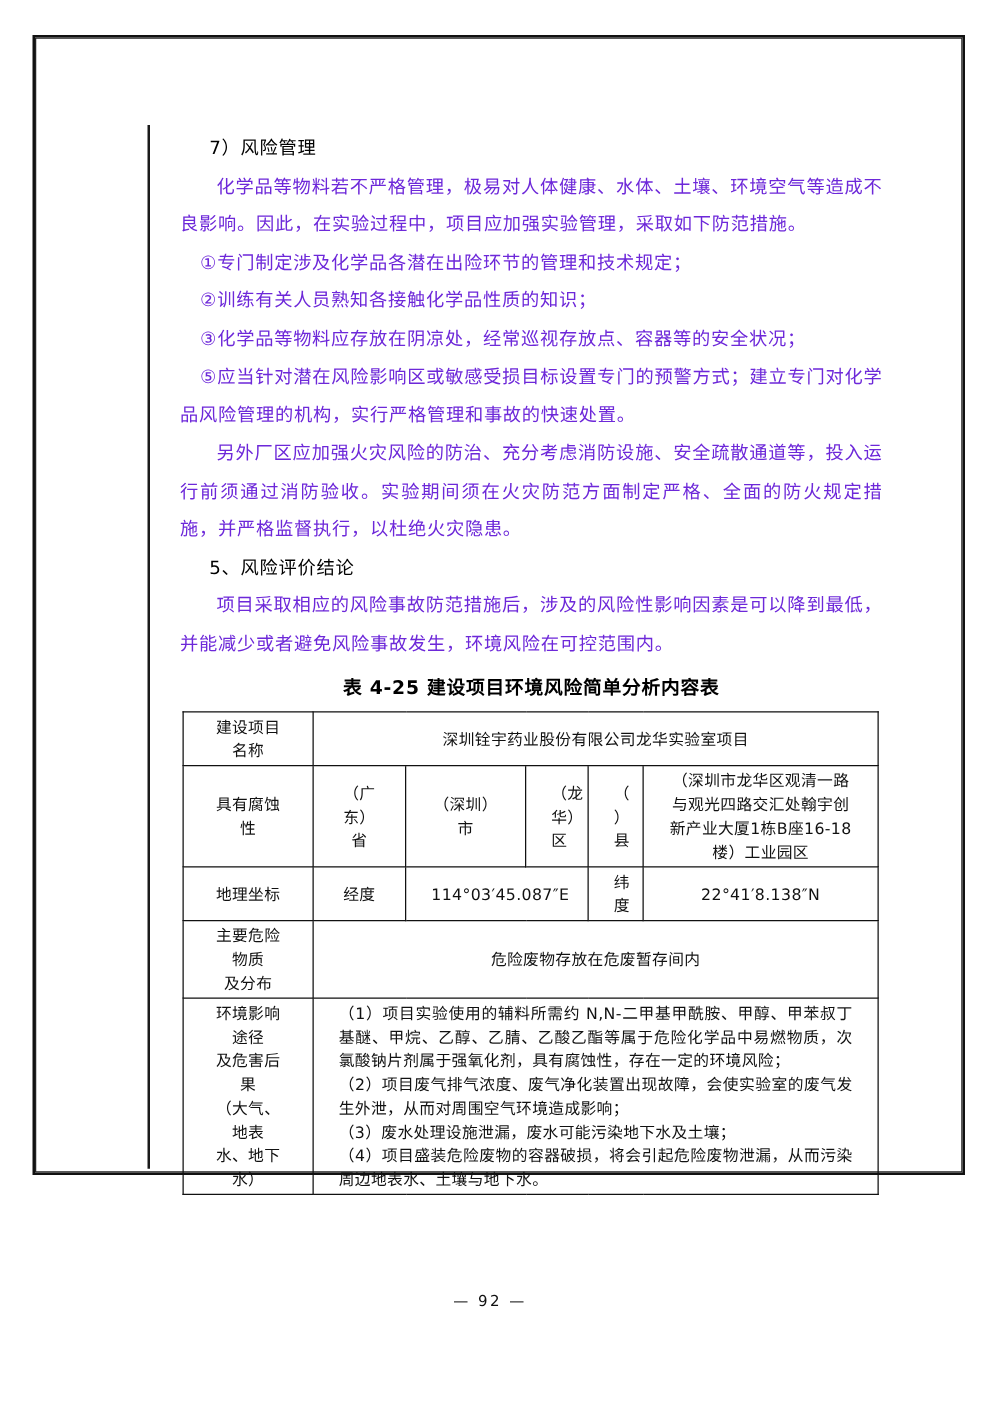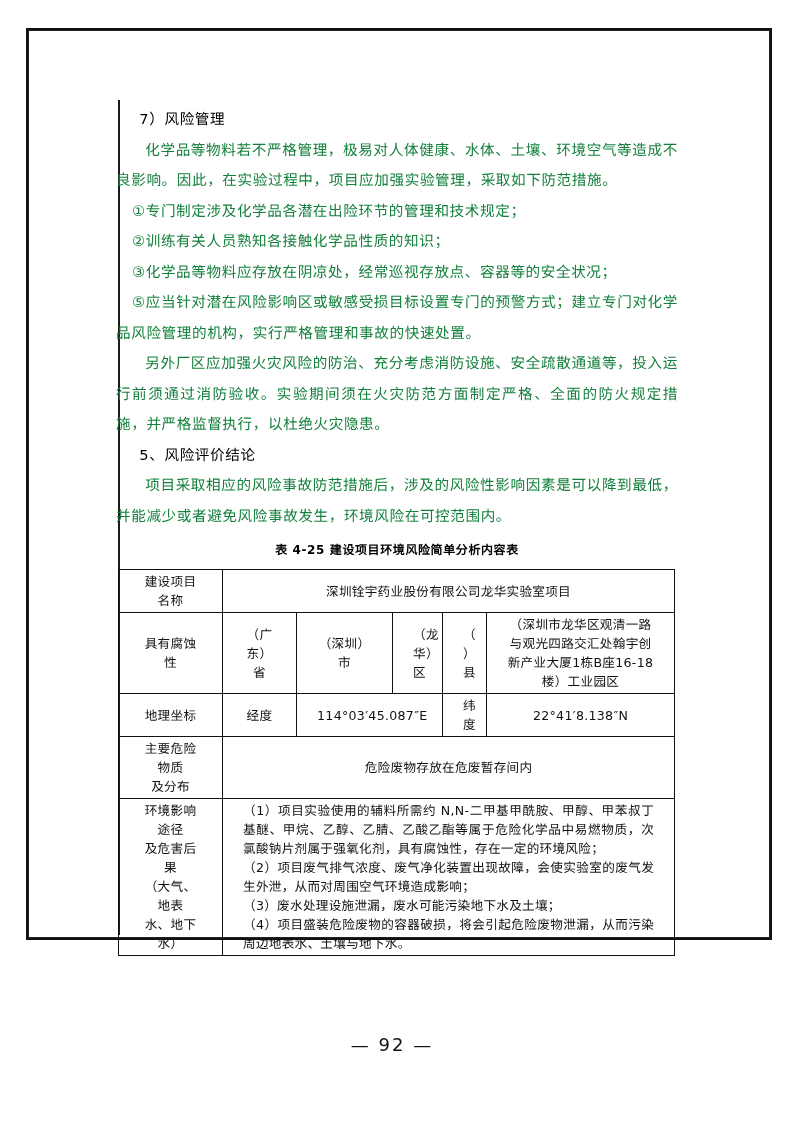--- a/index.html
+++ b/index.html
@@ -43,50 +43,50 @@
   .margin-rule {
     position: absolute;
     left: 118px;
     top: 100px;
     width: 2px;
     height: 835px;
     background: #1a1a1a;
   }
   .content {
     position: absolute;
-    left: 116px;
+    left: 144px;
     top: 104px;
     width: 562px;
   }
   
   .para {
     font-family: "DejaVu Sans", "Liberation Sans", sans-serif;
     font-size: 14.6px;
     line-height: 30.5px;
     letter-spacing: 0.6px;
     text-align: justify;
     text-justify: inter-ideograph;
-    color: #15803d;
+    color: #6d28d9;
     margin: 0;
     -webkit-font-smoothing: none;
   }
   .indent2 { text-indent: 2em; }
   .indent1 { text-indent: 1.1em; }
   .heading-sub {
     font-size: 14.6px;
     line-height: 30.5px;
     letter-spacing: 0.6px;
     text-indent: 1.6em;
     margin: 0;
   }
   
   .table-caption {
     text-align: center;
     font-weight: bold;
-    font-size: 12px;
+    font-size: 15px;
     line-height: 30px;
     letter-spacing: 0.6px;
     margin: 4px 0 4px 0;
   }
   
   table.risk-table {
     border-collapse: collapse;
     width: 556px;
     margin: 0 0 0 2px;
     table-layout: fixed;
@@ -110,21 +110,21 @@
   .cell-body { font-size: 12.4px; line-height: 19.5px; padding: 3px 5px 3px 4px; }
   .coord-val { font-family: "DejaVu Sans", "Liberation Sans", sans-serif; letter-spacing: 0px; }
   .nowrap { white-space: nowrap; }
   
   .page-footer {
     position: absolute;
     left: 0;
     top: 1034px;
     width: 784px;
     text-align: center;
-    font-size: 18px;
+    font-size: 12px;
     letter-spacing: 2px;
     color: #111;
   }
   .lbl-2line { line-height: 18px; }
 </style>
 </head>
 <body>
 
 <div id="page">
 

